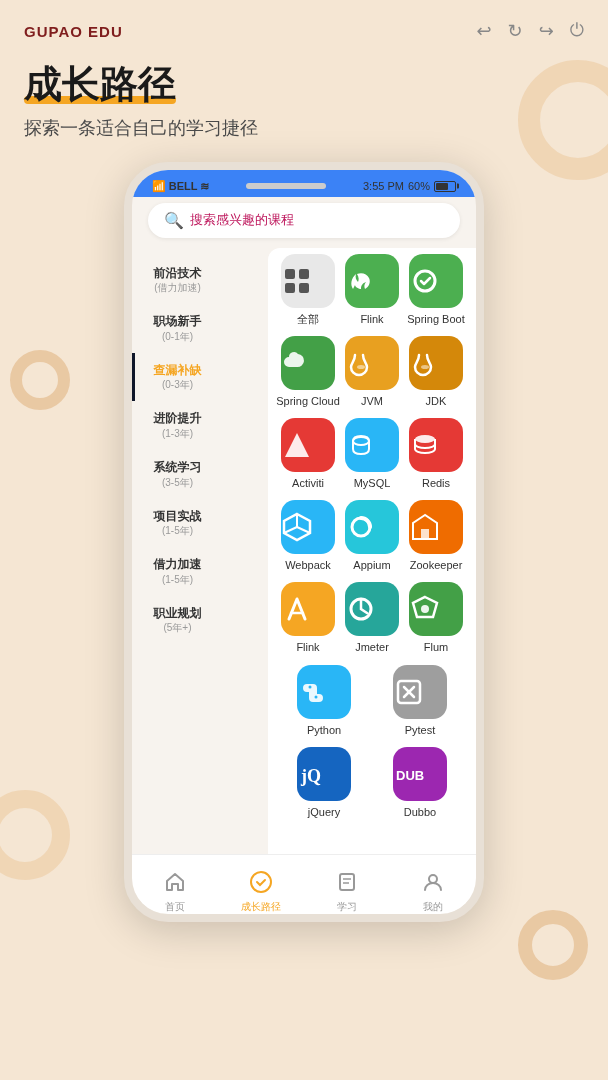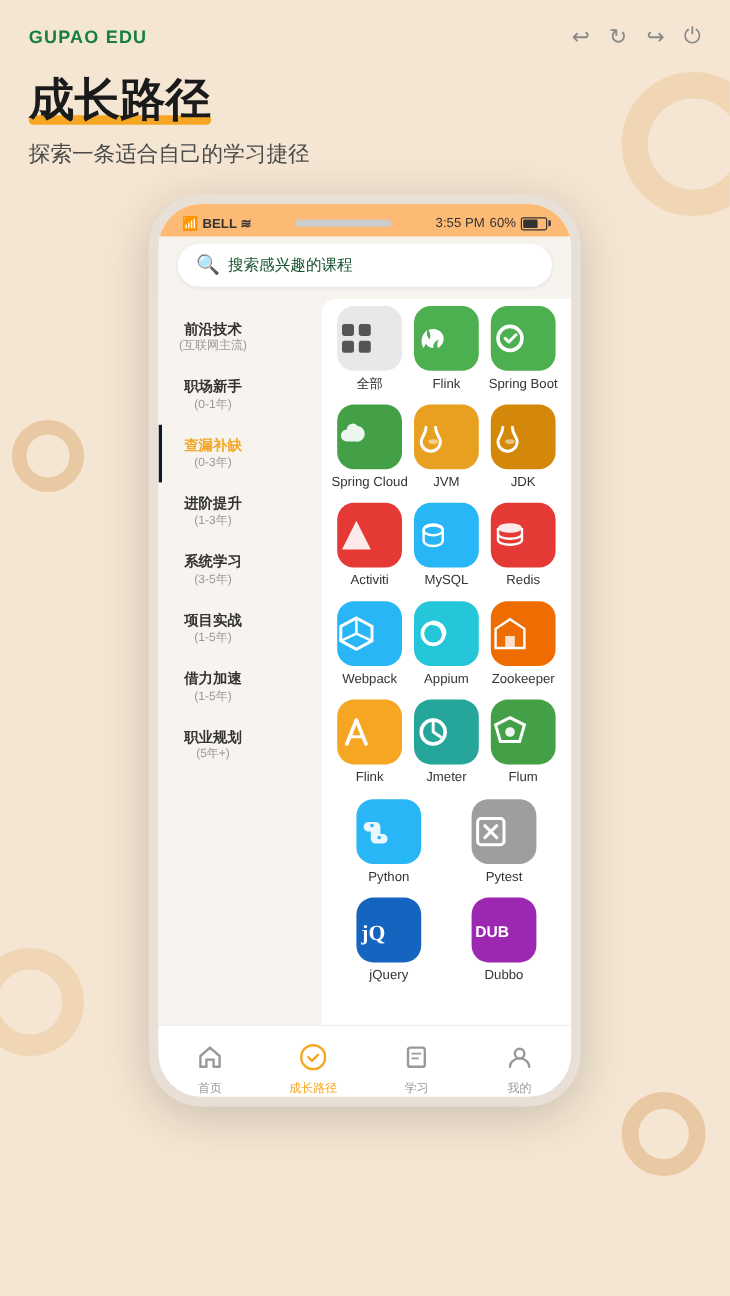--- a/index.html
+++ b/index.html
@@ -42,21 +42,21 @@
     
     .header {
       padding: 20px 24px 10px;
       display: flex;
       justify-content: space-between;
       align-items: center;
     }
     .logo {
       font-size: 15px;
       font-weight: 700;
-      color: #15803d;
+      color: #7f1d1d;
       letter-spacing: 1px;
     }
     .header-icons {
       display: flex;
       gap: 16px;
     }
     .header-icon {
       font-size: 18px;
       color: #888;
     }
@@ -108,21 +108,21 @@
     }
 
     
     .status-bar {
       display: flex;
       justify-content: space-between;
       align-items: center;
       padding: 10px 20px 4px;
       font-size: 11px;
       color: #333;
-      background: #fdba74;
+      background: #3b82f6;
     }
     .status-left { font-weight: 600; }
     .status-center {
       width: 80px;
       height: 6px;
       background: #ccc;
       border-radius: 3px;
     }
     .status-right {
       display: flex;
@@ -164,21 +164,21 @@
       margin: 6px 16px 10px;
       background: #fff;
       border-radius: 20px;
       padding: 8px 16px;
       display: flex;
       align-items: center;
       gap: 6px;
       box-shadow: 0 1px 4px rgba(0,0,0,0.08);
     }
     .search-placeholder {
-      color: #14532d;
+      color: #be185d;
       font-size: 13px;
     }
 
     
     .phone-body {
       display: flex;
       flex: 1;
       height: calc(100% - 130px);
       gap: 48px;
     }
@@ -327,21 +327,21 @@
     <div class="search-bar">
       <span>🔍</span>
       <span class="search-placeholder">搜索感兴趣的课程</span>
     </div>
 
     <div class="phone-body">
 
       <div class="sidebar">
       <div class="sidebar-item">
     <div class="sidebar-item-title">前沿技术</div>
-    <div class="sidebar-item-subtitle">(互联网主流)</div>
+    <div class="sidebar-item-subtitle">(借力加速)</div>
   </div>
           <div class="sidebar-item">
     <div class="sidebar-item-title">职场新手</div>
     <div class="sidebar-item-subtitle">(0-1年)</div>
   </div>
           <div class="sidebar-item active">
     <div class="sidebar-item-title">查漏补缺</div>
     <div class="sidebar-item-subtitle">(0-3年)</div>
   </div>
           <div class="sidebar-item">

